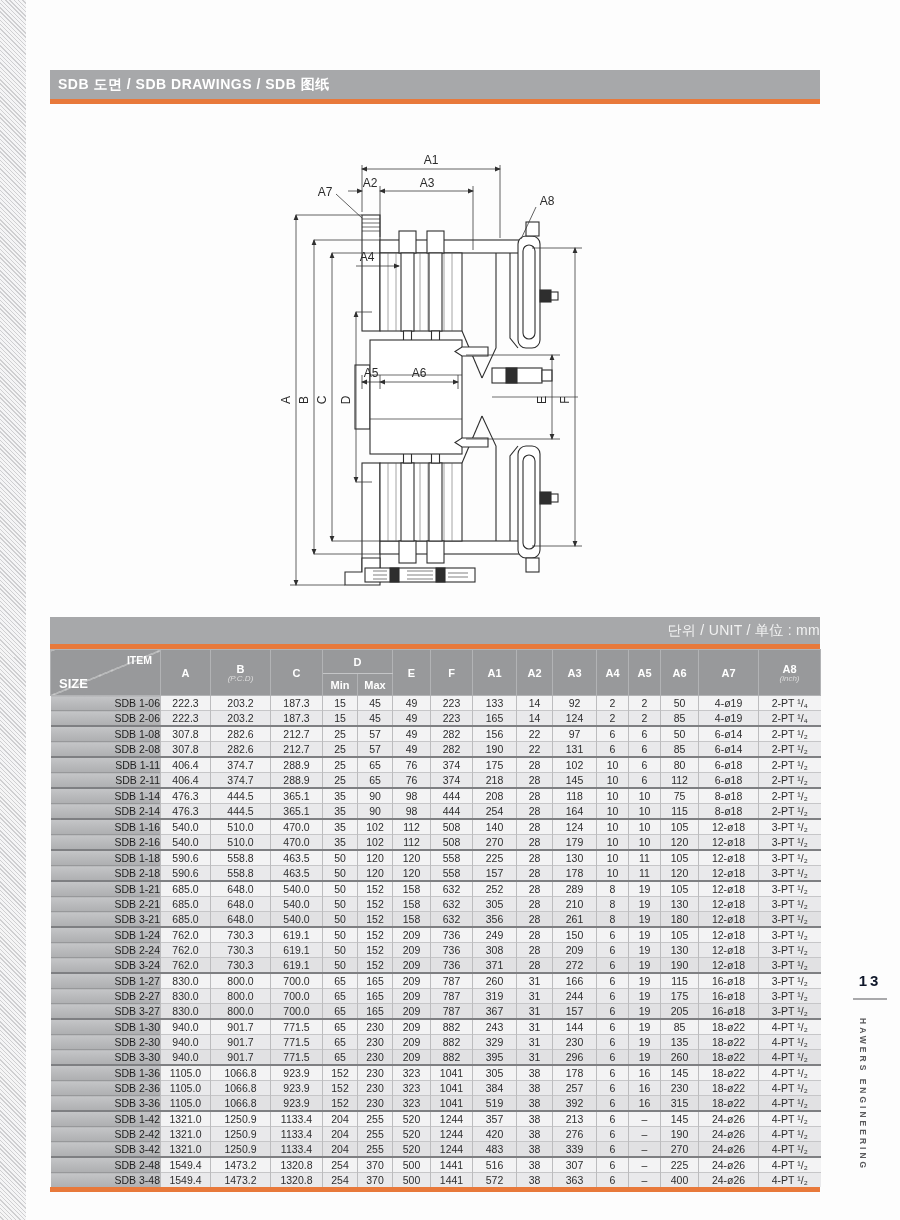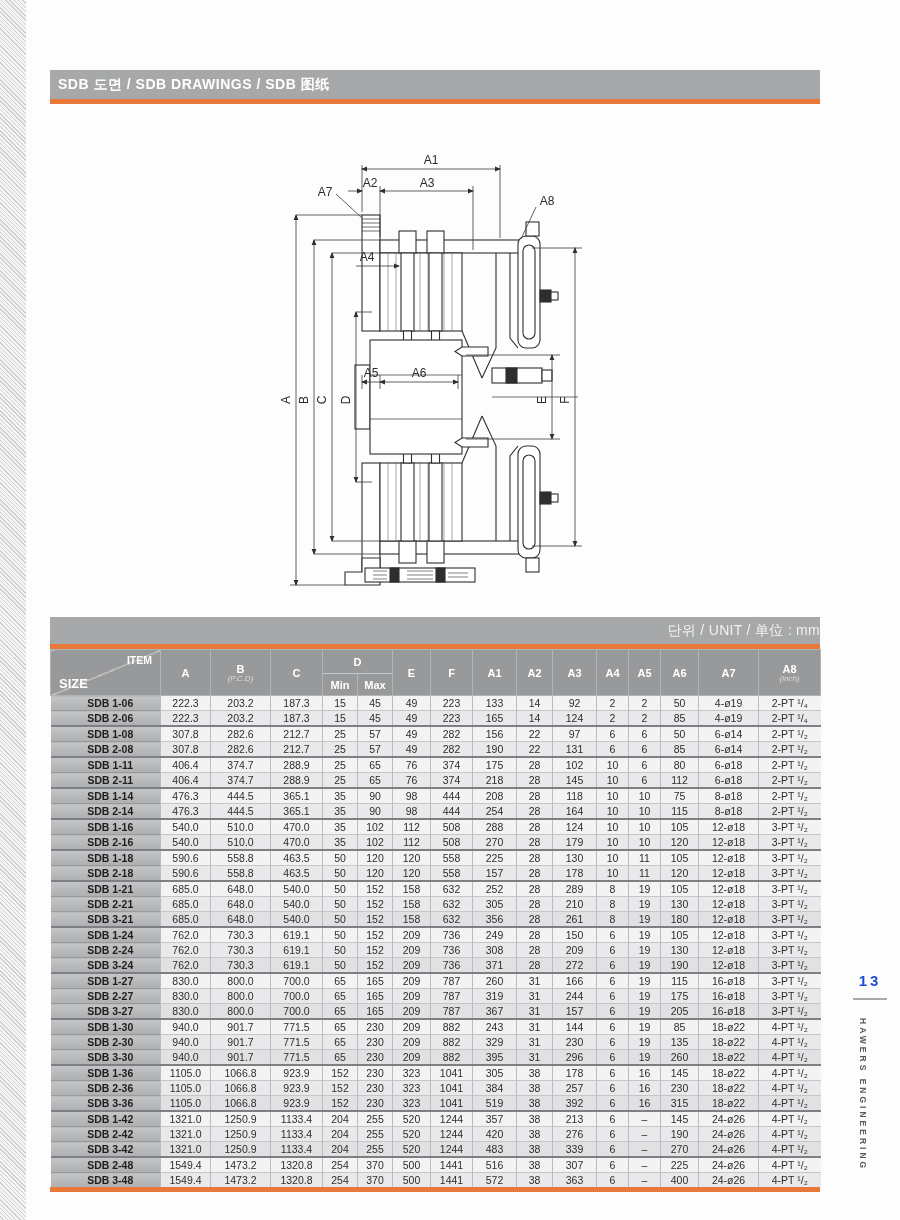--- a/index.html
+++ b/index.html
@@ -40,31 +40,31 @@
     background-image:linear-gradient(to bottom right,transparent 49.4%,#d8d8d8 49.4%,#d8d8d8 50.6%,transparent 50.6%);
   }
   th.corner .item{position:absolute;top:4px;right:8px;font-size:10.5px;}
   th.corner .size{position:absolute;bottom:4px;left:8px;font-size:13px;}
   tbody td{
     height:14px;line-height:14px;font-size:10.5px;color:#2d2d2d;
     text-align:center;padding:0;border-left:1px solid #bcbcbe;
     border-top:1px solid #c6c6c8;white-space:nowrap;overflow:hidden;
   }
   tbody td.size-cell{
-    text-align:center;padding-left:10px;font-weight:bold;color:#1e1e1e;
+    text-align:right;padding-left:10px;font-weight:normal;color:#1e1e1e;
     background:linear-gradient(#c4c5c7,#aeafb1);border-left:none;
     border-top:1px solid #97989a;
   }
   tbody tr.gi0 td:not(.size-cell){background:#f3f3f4;}
   tbody tr.gi1 td:not(.size-cell){background:#e9e9eb;}
   tbody tr.gi2 td:not(.size-cell){background:#e1e1e3;}
   tbody tr.group-start td{border-top:2px solid #7e7f82;}
   
   .pagenum{position:absolute;left:850px;top:972px;width:40px;text-align:center;
-    font-size:15px;font-weight:bold;letter-spacing:3px;color:#1d4ed8;}
+    font-size:15px;font-weight:bold;letter-spacing:3px;color:#0f172a;}
   .pagenum-rule{position:absolute;left:853px;top:998px;width:34px;height:2px;background:#a9a9ab;}
   .side-text{
     position:absolute;left:858px;top:1018px;height:170px;
     writing-mode:vertical-rl;font-size:8.5px;letter-spacing:3px;color:#5a5a5c;
     font-weight:bold;
   }
   svg{position:absolute;left:270px;top:138px;width:330px;height:465px;}
 </style>
 </head>
 <body>
@@ -381,21 +381,21 @@
         </tr>
         <tr class="gi0 group-start">
           <td class="size-cell">SDB 1-16</td>
           <td>540.0</td>
           <td>510.0</td>
           <td>470.0</td>
           <td>35</td>
           <td>102</td>
           <td>112</td>
           <td>508</td>
-          <td>288</td>
+          <td>140</td>
           <td>28</td>
           <td>124</td>
           <td>10</td>
           <td>10</td>
           <td>105</td>
           <td>12-ø18</td>
           <td>3-PT ¹/₂</td>
         </tr>
         <tr class="gi1">
           <td class="size-cell">SDB 2-16</td>

